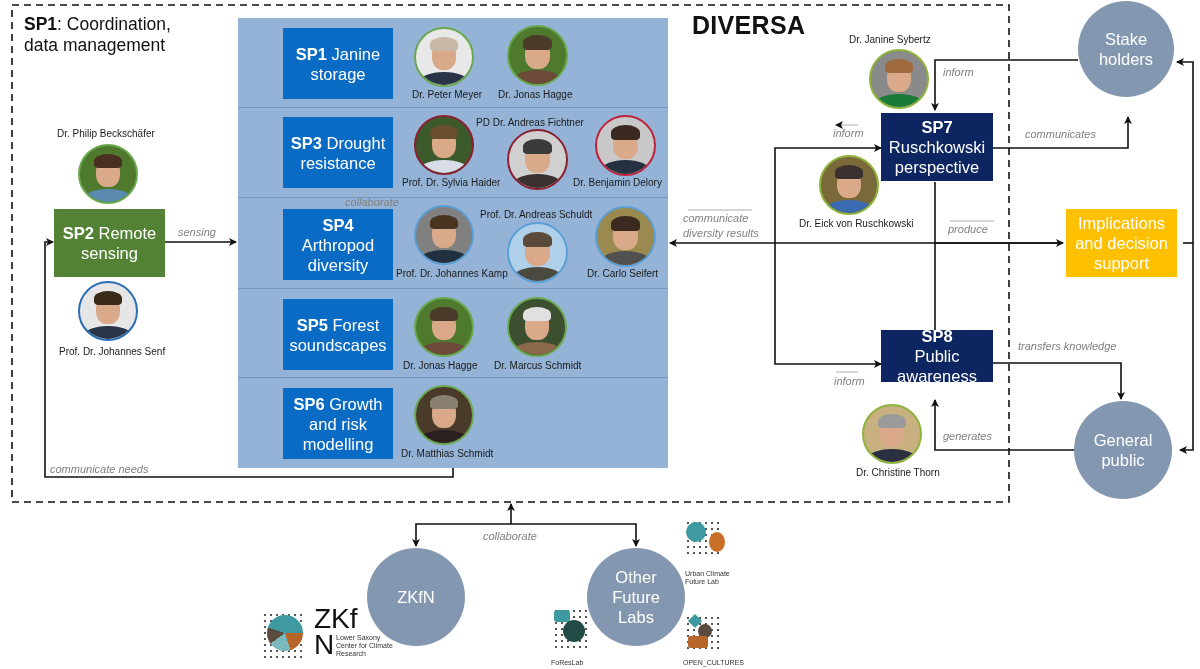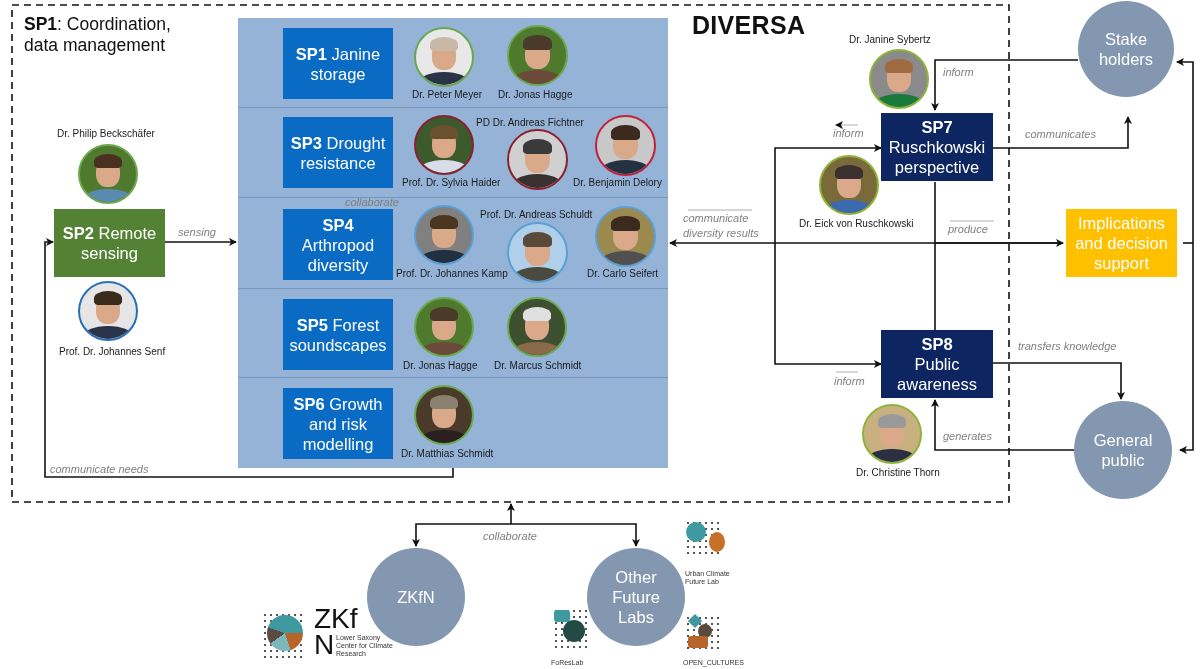--- a/index.html
+++ b/index.html
@@ -123,21 +123,21 @@
 
 <div class="spbox green" style="left:54px;top:209px;width:111px;height:68px">
   <div><b>SP2</b><span> Remote</span></div>
   <div>sensing</div>
 </div>
 <div class="spbox navy" style="left:881px;top:113px;width:112px;height:68px">
   <div><b>SP7</b></div>
   <div>Ruschkowski</div>
   <div>perspective</div>
 </div>
-<div class="spbox navy" style="left:881px;top:330px;width:112px;height:68px">
+<div class="spbox navy" style="left:881px;top:330px;width:112px;height:52px">
   <div><b>SP8</b></div>
   <div>Public</div>
   <div>awareness</div>
 </div>
 <div class="spbox yellow" style="left:1066px;top:209px;width:111px;height:68px">
   <div>Implications</div>
   <div>and decision</div>
   <div>support</div>
 </div>
 

